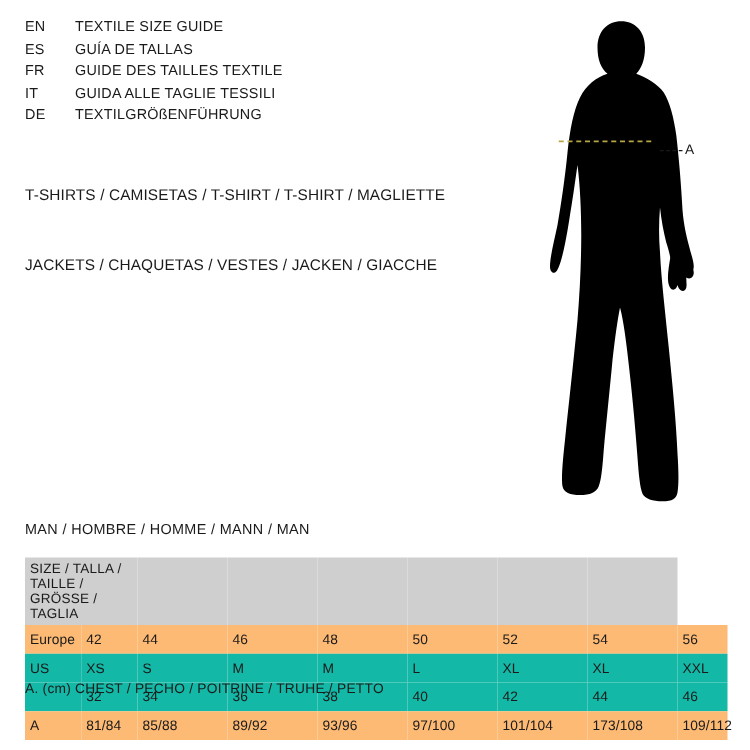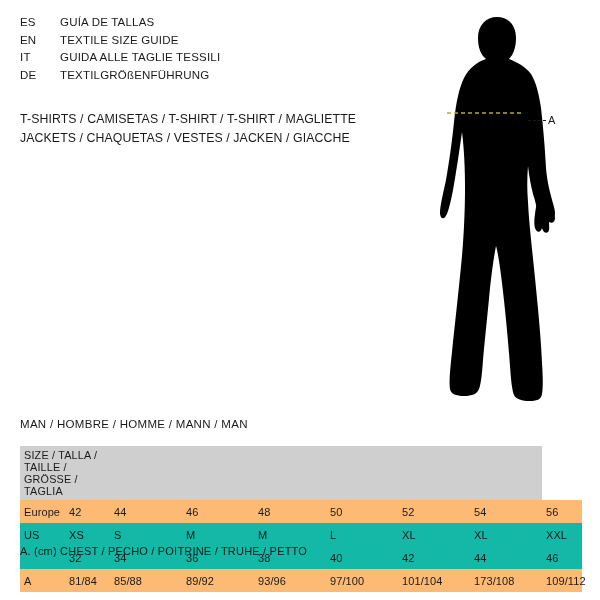--- a/index.html
+++ b/index.html
@@ -46,20 +46,21 @@
   .cat-block {
     position: absolute;
     left: 20px;
     top: 110px;
     width: 400px;
   }
   .cat-line {
     font-size: 12.3px;
     line-height: 19px;
     letter-spacing: 0.1px;
+    margin-top: 37px;
   }
 
   
   .figure-wrap {
     position: absolute;
     left: 400px;
     top: 8px;
     width: 200px;
     height: 400px;
   }
@@ -131,26 +132,30 @@
     color: #1a1a1a;
   }
 </style>
 </head>
 <body>
 
 <div class="page">
 
   <div class="lang-block">
     <div class="lang-row">
+      <span class="lang-code">EN</span>
+      <span class="lang-text">TEXTILE SIZE GUIDE</span>
+    </div>
+    <div class="lang-row">
       <span class="lang-code">ES</span>
       <span class="lang-text">GUÍA DE TALLAS</span>
     </div>
     <div class="lang-row">
-      <span class="lang-code">EN</span>
-      <span class="lang-text">TEXTILE SIZE GUIDE</span>
+      <span class="lang-code">FR</span>
+      <span class="lang-text">GUIDE DES TAILLES TEXTILE</span>
     </div>
     <div class="lang-row">
       <span class="lang-code">IT</span>
       <span class="lang-text">GUIDA ALLE TAGLIE TESSILI</span>
     </div>
     <div class="lang-row">
       <span class="lang-code">DE</span>
       <span class="lang-text">TEXTILGRÖßENFÜHRUNG</span>
     </div>
   </div>

